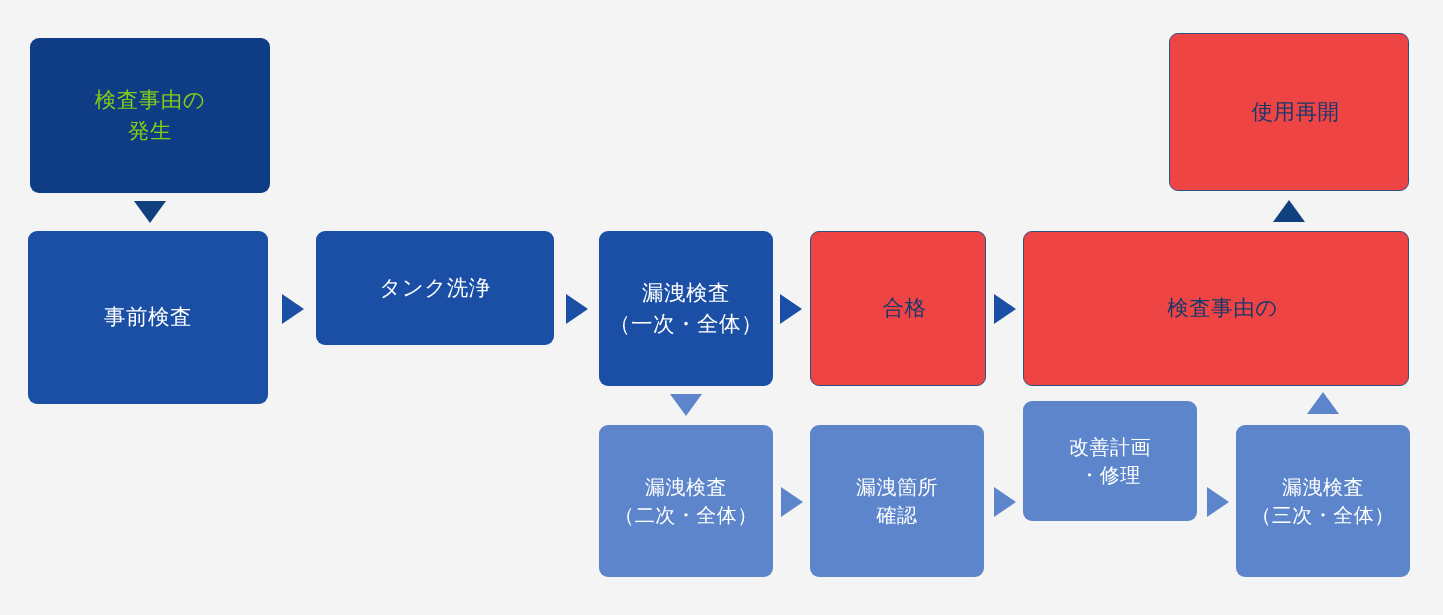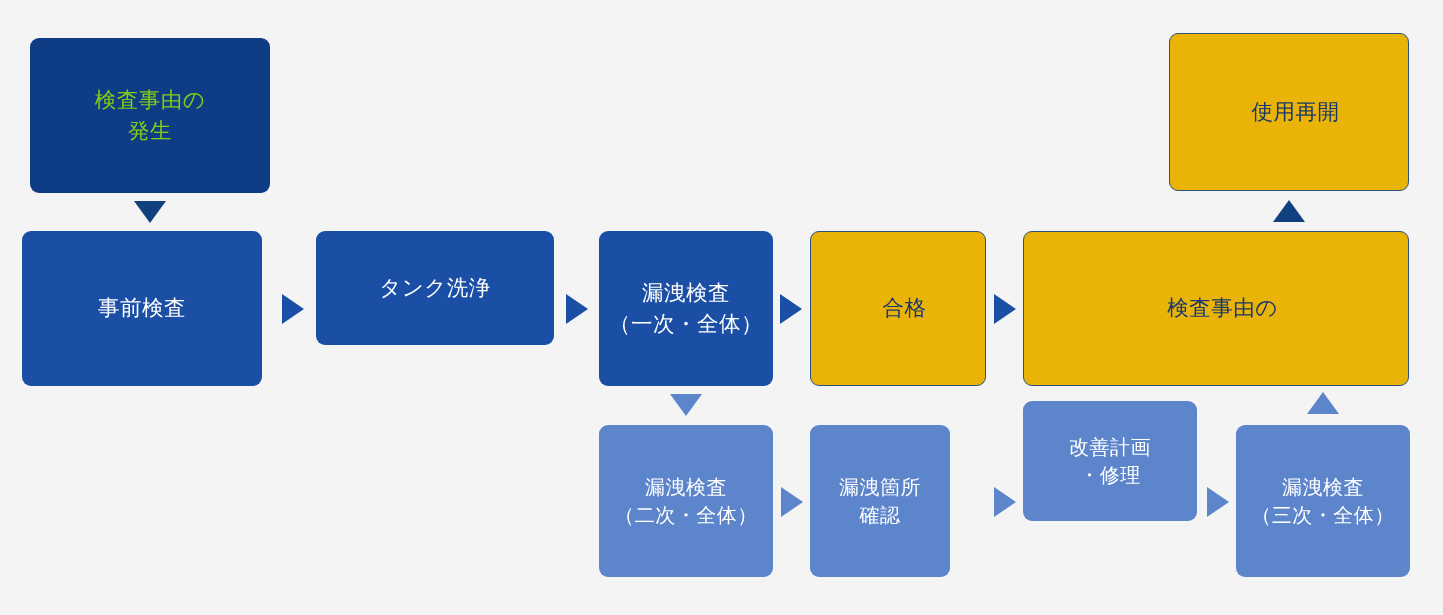--- a/index.html
+++ b/index.html
@@ -36,21 +36,21 @@
   }
   .node.mid {
     background: #1a4fa5;
     color: #ffffff;
   }
   .node.light {
     background: #5c85cb;
     color: #ffffff;
   }
   .node.outline {
-    background: #eab308;
+    background: #ef4444;
     color: #18386b;
     border: 1.6px solid #2b527f;
     padding-left: 13px;
   }
   .fs-lg { font-size: 21.5px; }
   .fs-md { font-size: 20px; }
   .arrow {
     position: absolute;
     width: 0;
     height: 0;
@@ -74,30 +74,30 @@
   .arrow.up.navy     { border-bottom: 22px solid #11407f; }
   .arrow.up.lightc   { border-bottom: 22px solid #5c85cb; }
 </style>
 </head>
 <body>
 
 <div id="canvas">
 
   <div class="node dark fs-lg" style="left:30px;   top:38px;  width:240px; height:155px;">検査事由の
 発生</div>
-  <div class="node mid fs-lg" style="left:22px;   top:231px; width:240px; height:155px;">事前検査</div>
+  <div class="node mid fs-lg" style="left:28px;   top:231px; width:240px; height:173px;">事前検査</div>
   <div class="node mid fs-lg" style="left:316px;  top:231px; width:238px; height:114px;">タンク洗浄</div>
   <div class="node mid fs-lg" style="left:599px;  top:231px; width:174px; height:155px;">漏洩検査
 （一次・全体）</div>
   <div class="node outline fs-lg" style="left:810px;  top:231px; width:176px; height:155px;text-align:right;">合格</div>
   <div class="node outline fs-lg" style="left:1023px; top:231px; width:386px; height:155px;">検査事由の</div>
   <div class="node outline fs-lg" style="left:1169px; top:33px;  width:240px; height:158px;">使用再開</div>
   <div class="node light fs-md" style="left:599px;  top:425px; width:174px; height:152px;">漏洩検査
 （二次・全体）</div>
-  <div class="node light fs-md" style="left:810px;  top:425px; width:140px; height:152px;">漏洩箇所
+  <div class="node light fs-md" style="left:810px;  top:425px; width:174px; height:152px;">漏洩箇所
 確認</div>
   <div class="node light fs-md" style="left:1023px; top:401px; width:174px; height:120px;">改善計画
 ・修理</div>
   <div class="node light fs-md" style="left:1236px; top:425px; width:174px; height:152px;">漏洩検査
 （三次・全体）</div>
 
   <div class="arrow down navy" style="left:134px;  top:201px;"></div>
   <div class="arrow right navy" style="left:282px;  top:294px;"></div>
   <div class="arrow right navy" style="left:566px;  top:294px;"></div>
   <div class="arrow right navy" style="left:780px;  top:294px;"></div>

